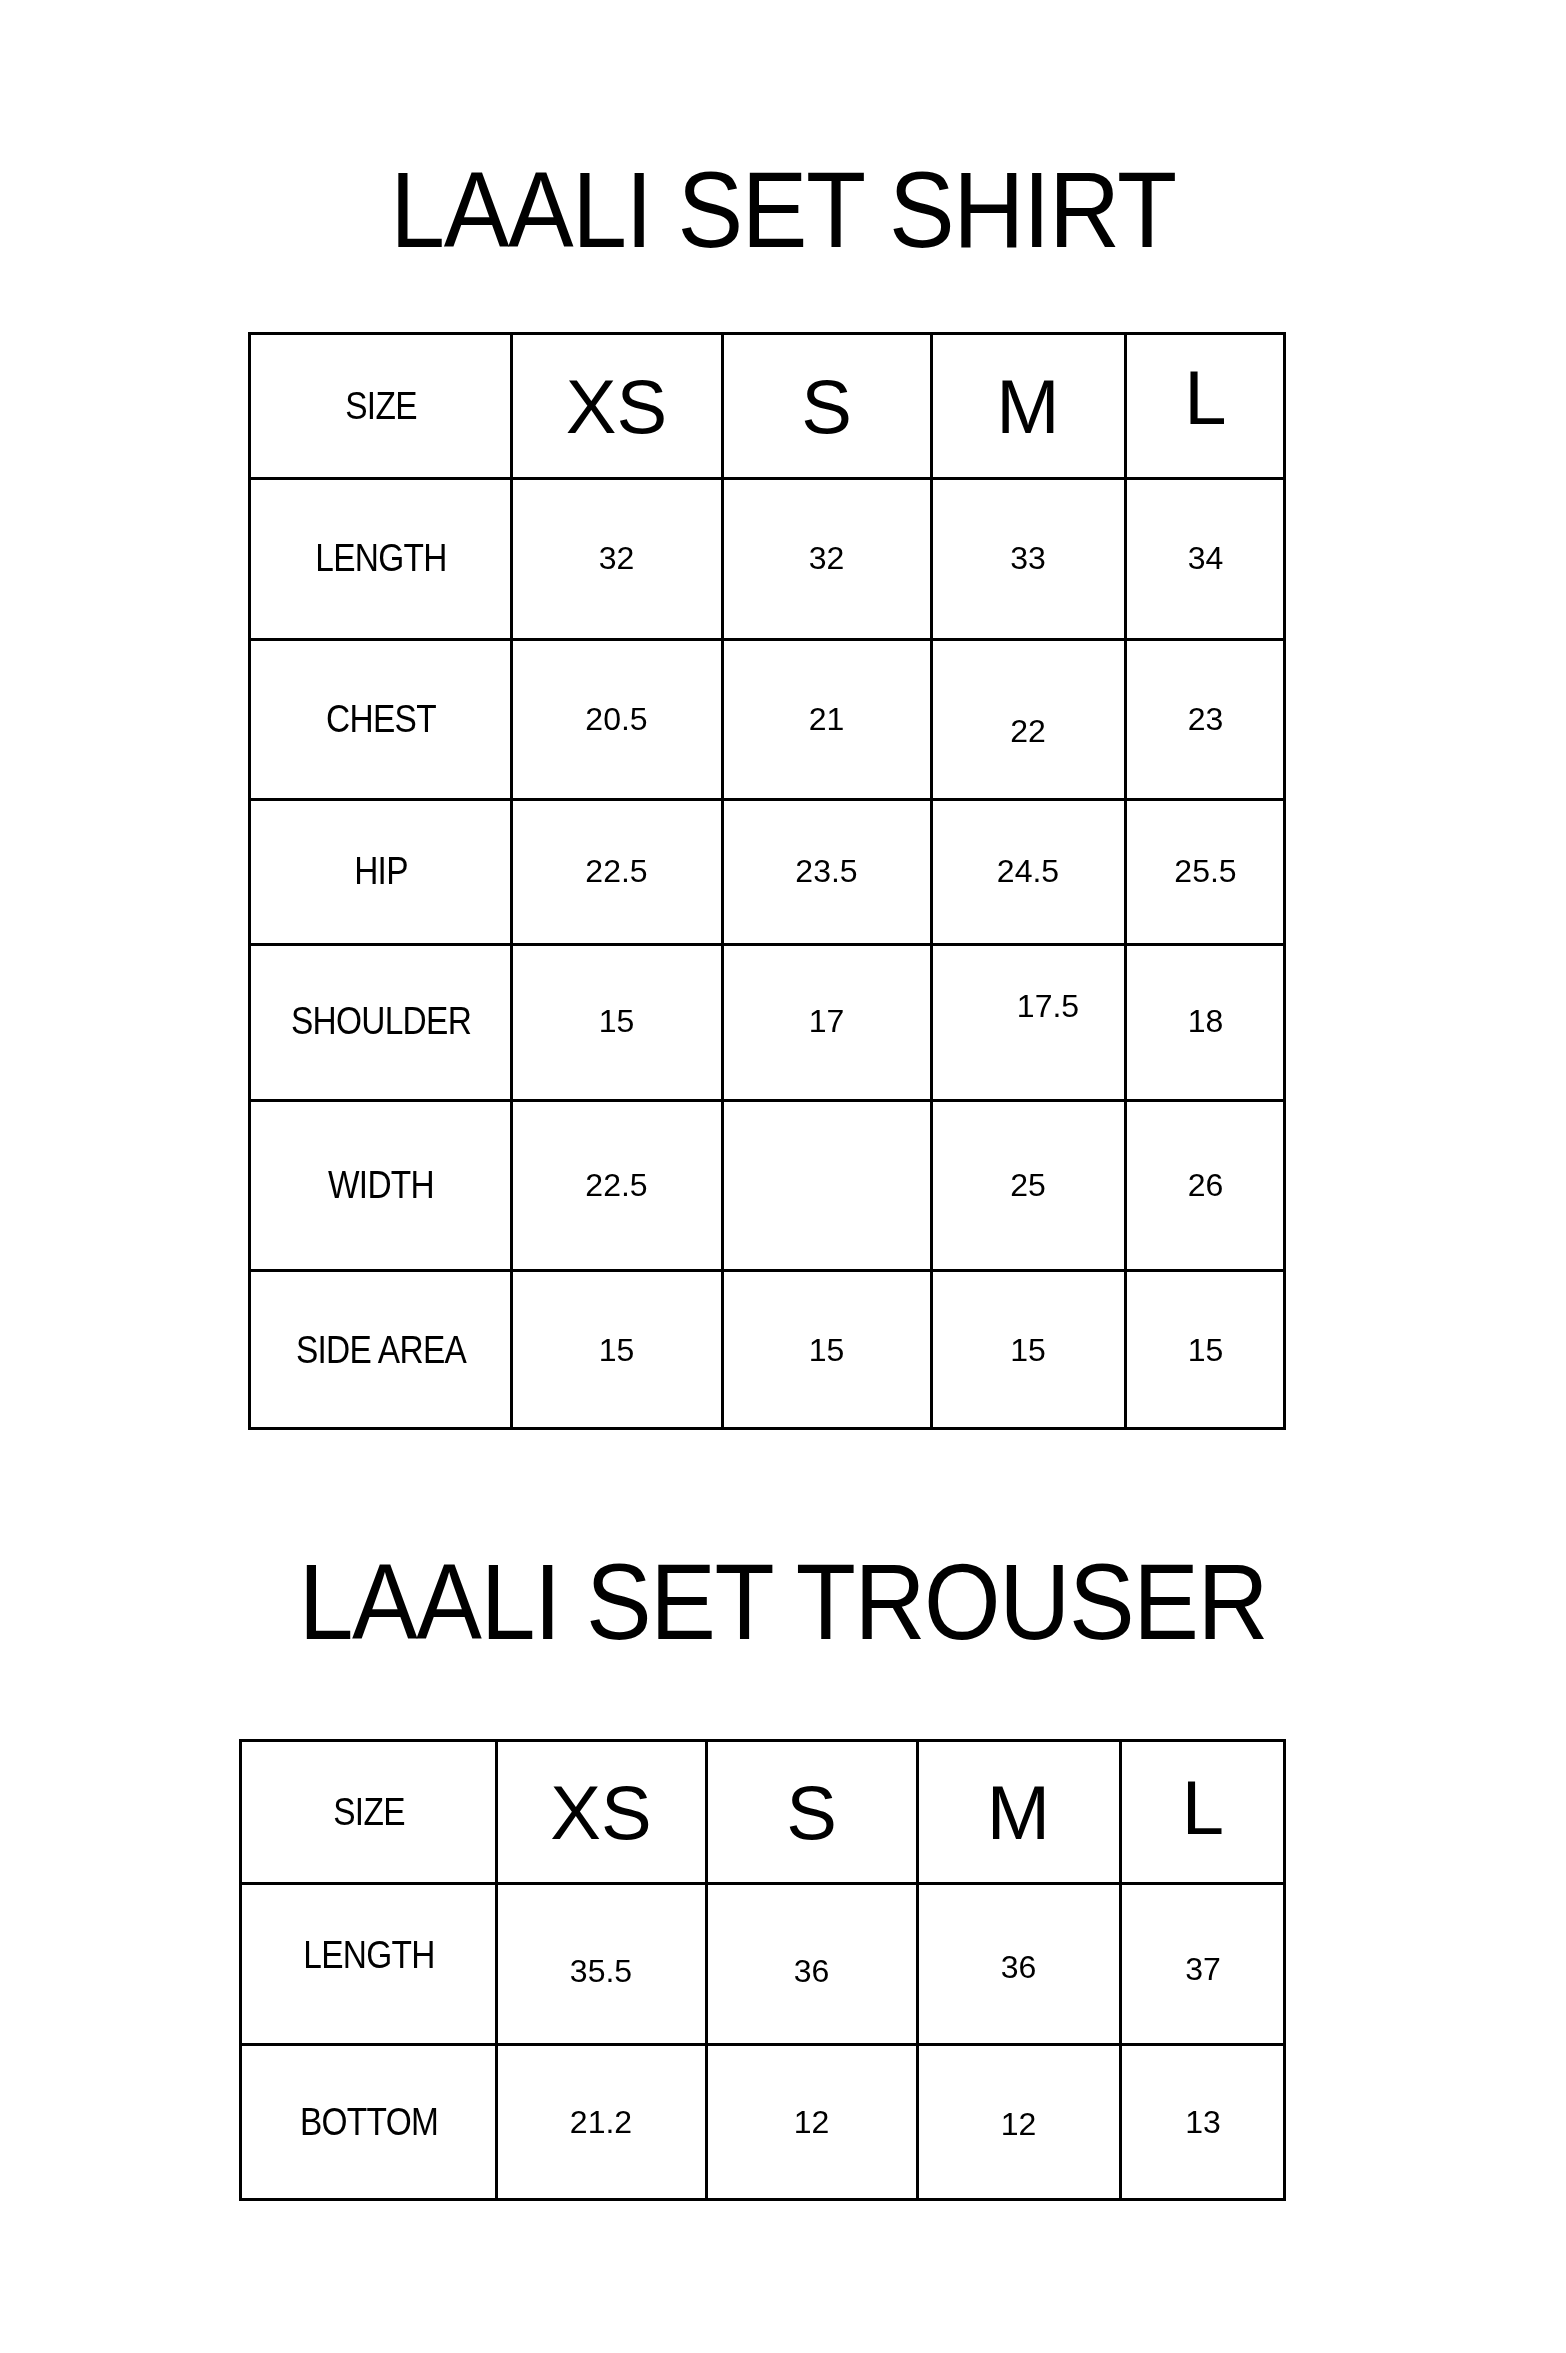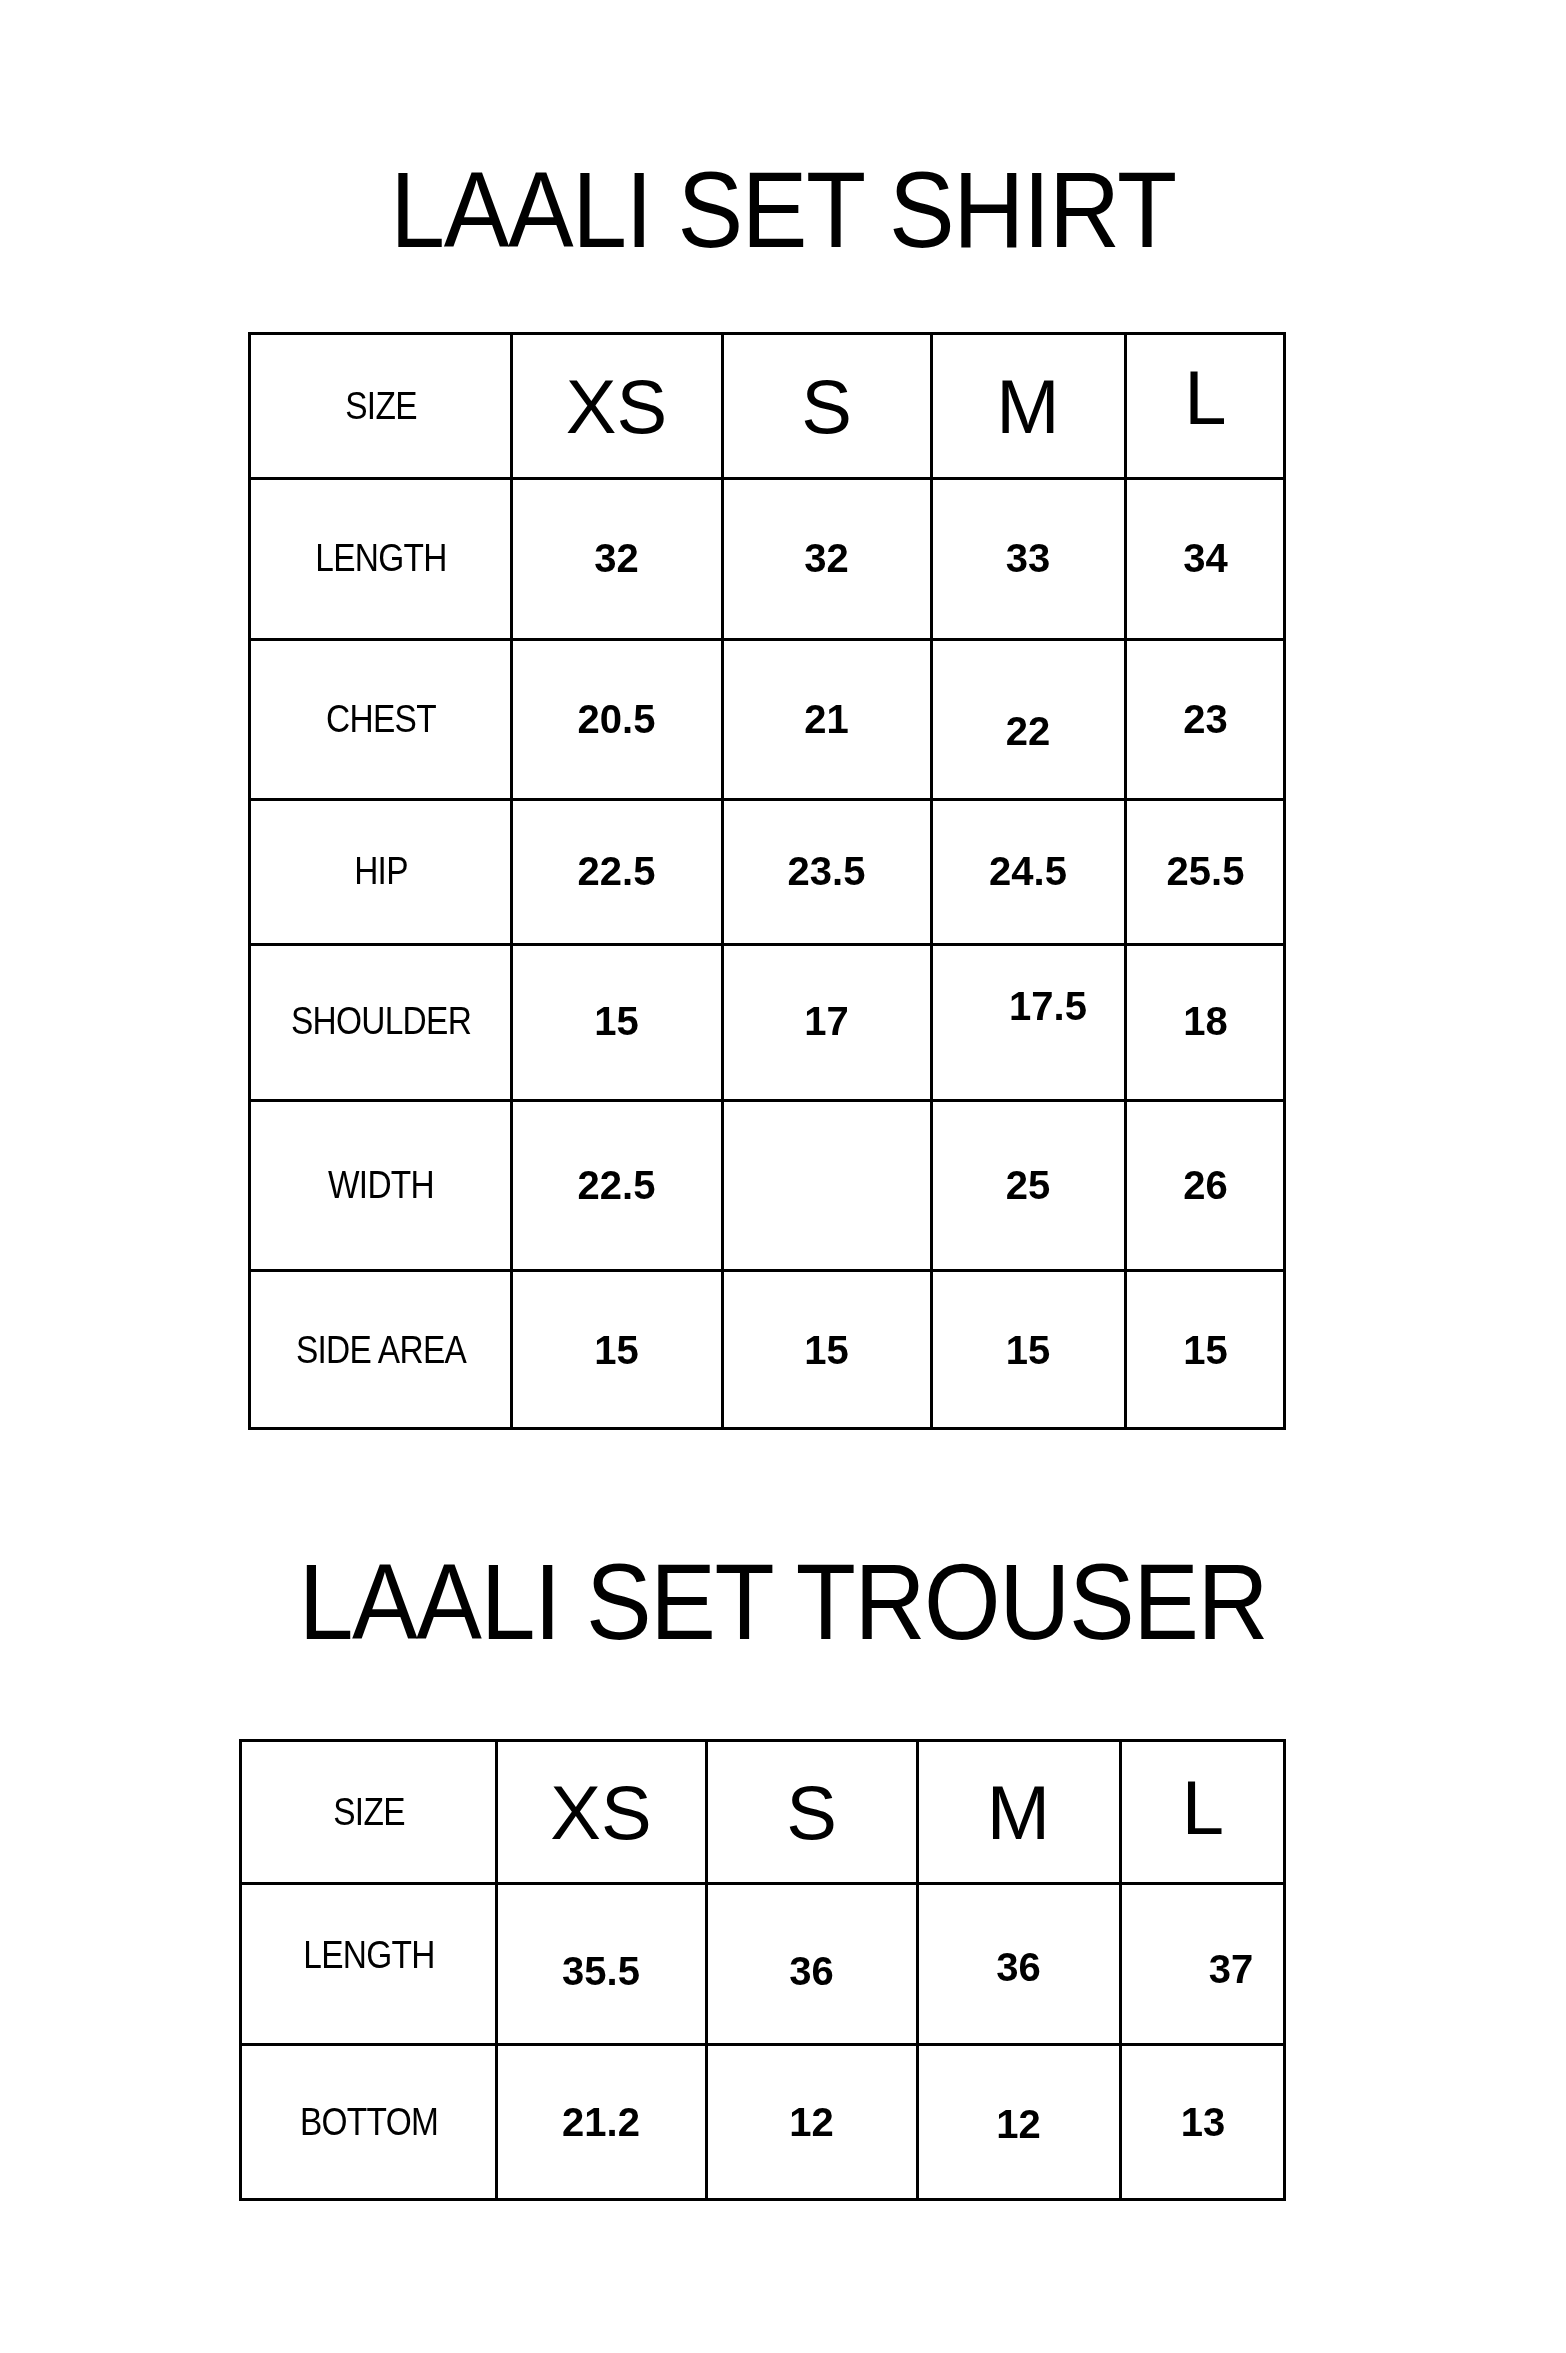--- a/index.html
+++ b/index.html
@@ -8,21 +8,21 @@
   .title { position: absolute; left: 0; width: 1566px; text-align: center;
            font-size: 107px; line-height: 1; font-weight: 400; letter-spacing: -1.5px;
            transform: scaleX(0.92); transform-origin: center; }
   .grid { position: absolute; border: 3.1px solid #000; box-sizing: border-box; }
   .vline { position: absolute; top: 0; bottom: 0; width: 3.1px; background: #000; margin-left: -1.5px; }
   .hline { position: absolute; left: 0; right: 0; height: 3.8px; background: #000; margin-top: -1.5px; }
   .cell { position: absolute; display: flex; align-items: center; justify-content: center;
           text-align: center; }
   .label { font-size: 38px; letter-spacing: -0.8px; transform: scaleX(0.88); }
   .size { font-size: 76px; }
-  .val { font-size: 40px; font-weight: bold; }
+  .val { font-size: 32px; }
 </style>
 </head>
 <body>
 
 <div class="title" style="top:157px;">LAALI SET SHIRT</div>
 
 <div class="grid" style="left:248px; top:332px; width:1038px; height:1098px;">
 
   <div class="vline" style="left:260px;"></div>
   <div class="vline" style="left:471px;"></div>
@@ -91,21 +91,21 @@
   <div class="cell label" style="left:0; width:254px; top:0; height:141px;">SIZE</div>
   <div class="cell size" style="left:254px; width:210px; top:0; height:141px;">XS</div>
   <div class="cell size" style="left:464px; width:211px; top:0; height:141px;">S</div>
   <div class="cell size" style="left:675px; width:203px; top:0; height:141px;">M</div>
   <div class="cell size" style="left:878px; width:166px; top:-4.6px; height:141px;">L</div>
 
   <div class="cell label" style="left:0; width:254px; top:141px; height:145px;">LENGTH</div>
   <div class="cell val" style="left:254px; width:210px; top:141px; height:176px;">35.5</div>
   <div class="cell val" style="left:464px; width:211px; top:141px; height:176px;">36</div>
   <div class="cell val" style="left:675px; width:203px; top:141px; height:168px;">36</div>
-  <div class="cell val" style="left:878px; width:166px; top:141px; height:172px;padding-left:28px;">37</div>
+  <div class="cell val" style="left:878px; width:166px; top:141px; height:172px;">37</div>
 
   <div class="cell label" style="left:0; width:254px; top:302px; height:157px;">BOTTOM</div>
   <div class="cell val" style="left:254px; width:210px; top:302px; height:157px;">21.2</div>
   <div class="cell val" style="left:464px; width:211px; top:302px; height:157px;">12</div>
   <div class="cell val" style="left:675px; width:203px; top:302px; height:161px;">12</div>
   <div class="cell val" style="left:878px; width:166px; top:302px; height:157px;">13</div>
 </div>
 
 
 </body></html>

